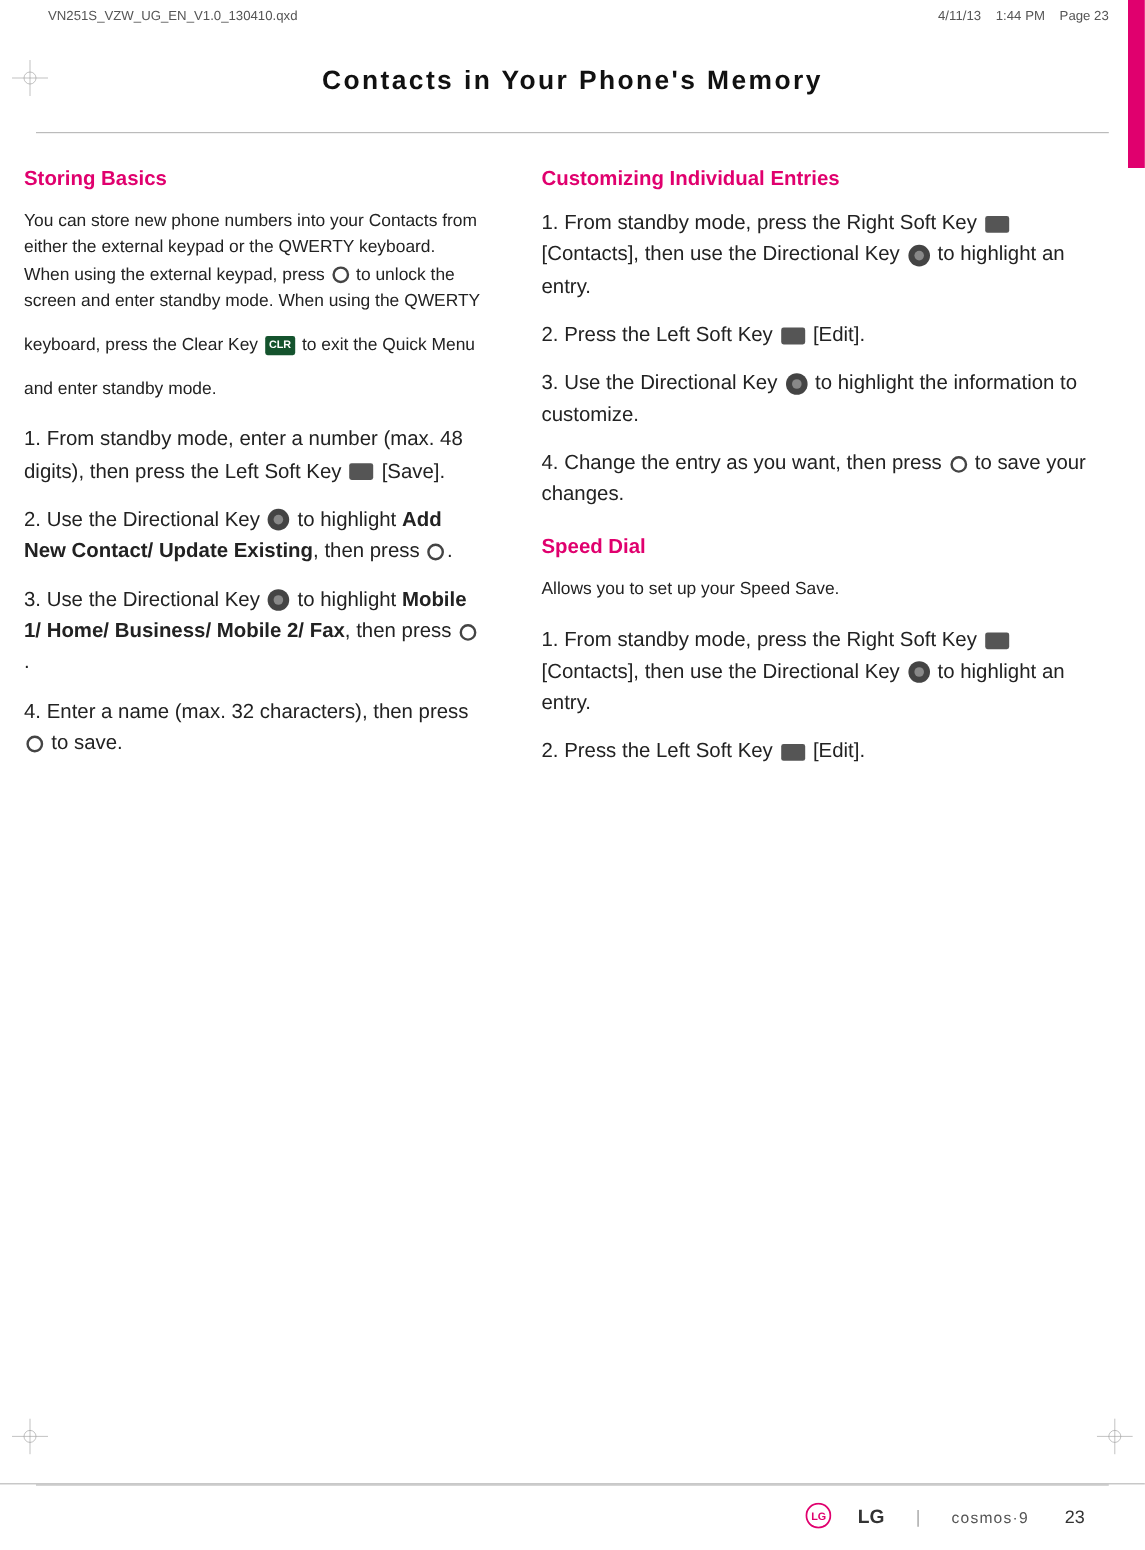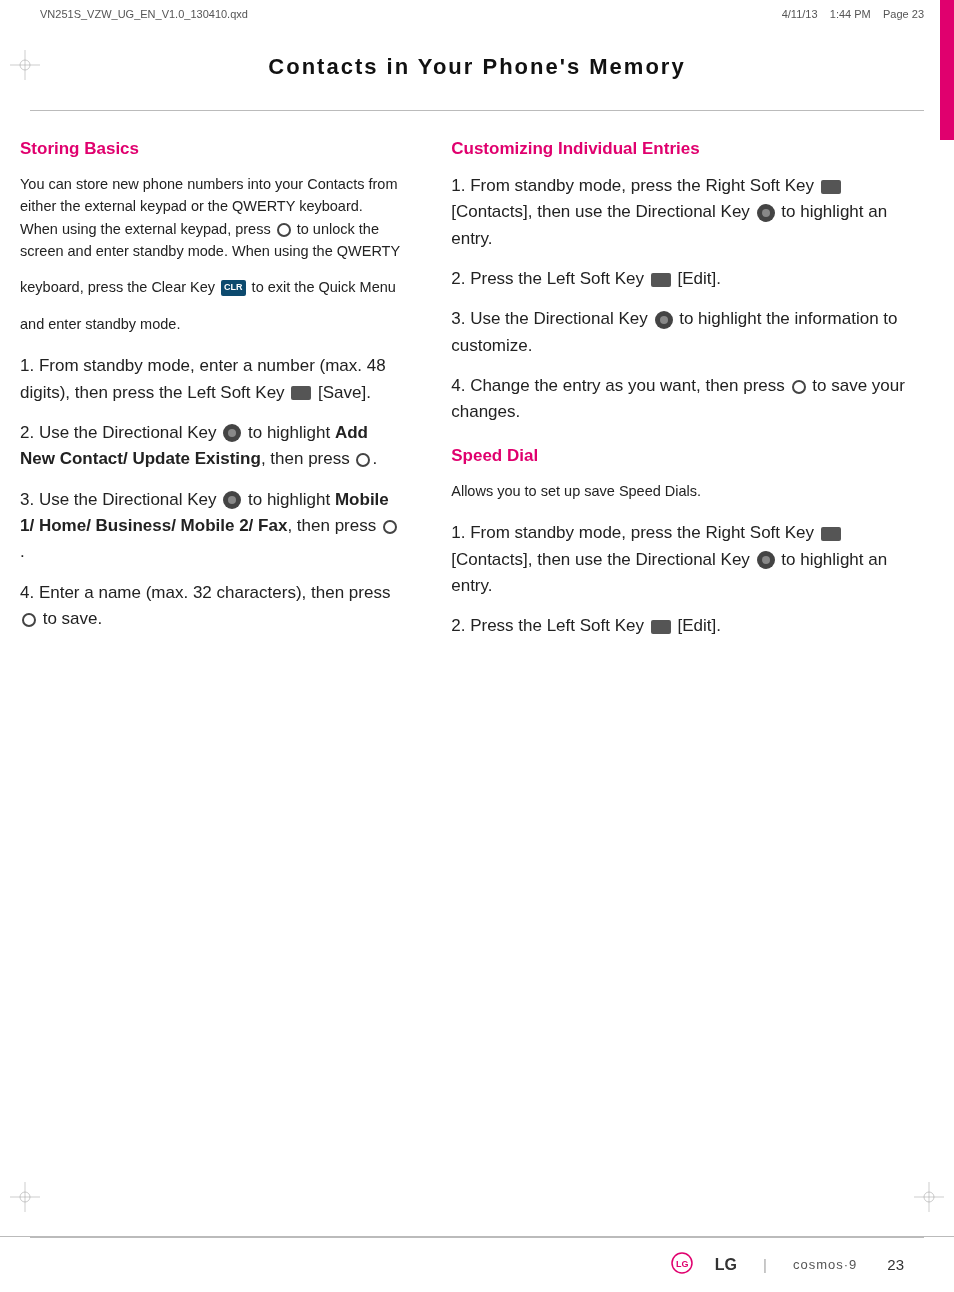--- a/index.html
+++ b/index.html
@@ -137,21 +137,21 @@
       width: 20px;
       height: 14px;
       background: #555;
       border-radius: 2px;
       vertical-align: middle;
       margin: 0 2px;
     }
 
     .icon-clr {
       display: inline-block;
-      background: #0c4a6e;
+      background: #14532d;
       color: #fff;
       font-size: 9px;
       font-weight: bold;
       padding: 1px 3px;
       border-radius: 2px;
       vertical-align: middle;
       margin: 17px 2px;
     }
 
     strong {
@@ -299,21 +299,21 @@
       <div class="list-item">
         3. Use the Directional Key <span class="icon-directional"></span> to highlight the information to customize.
       </div>
 
       <div class="list-item">
         4. Change the entry as you want, then press <span class="icon-ok"></span> to save your changes.
       </div>
 
       <div class="section-title" style="margin-top: 20px;">Speed Dial</div>
 
-      <div class="section-body">Allows you to set up save Speed Dials.</div>
+      <div class="section-body">Allows you to set up your Speed Save.</div>
 
       <div class="list-item">
         1. From standby mode, press the Right Soft Key <span class="icon-softkey"></span> [Contacts], then use the Directional Key <span class="icon-directional"></span> to highlight an entry.
       </div>
 
       <div class="list-item">
         2. Press the Left Soft Key <span class="icon-softkey"></span> [Edit].
       </div>
 
     </div>

